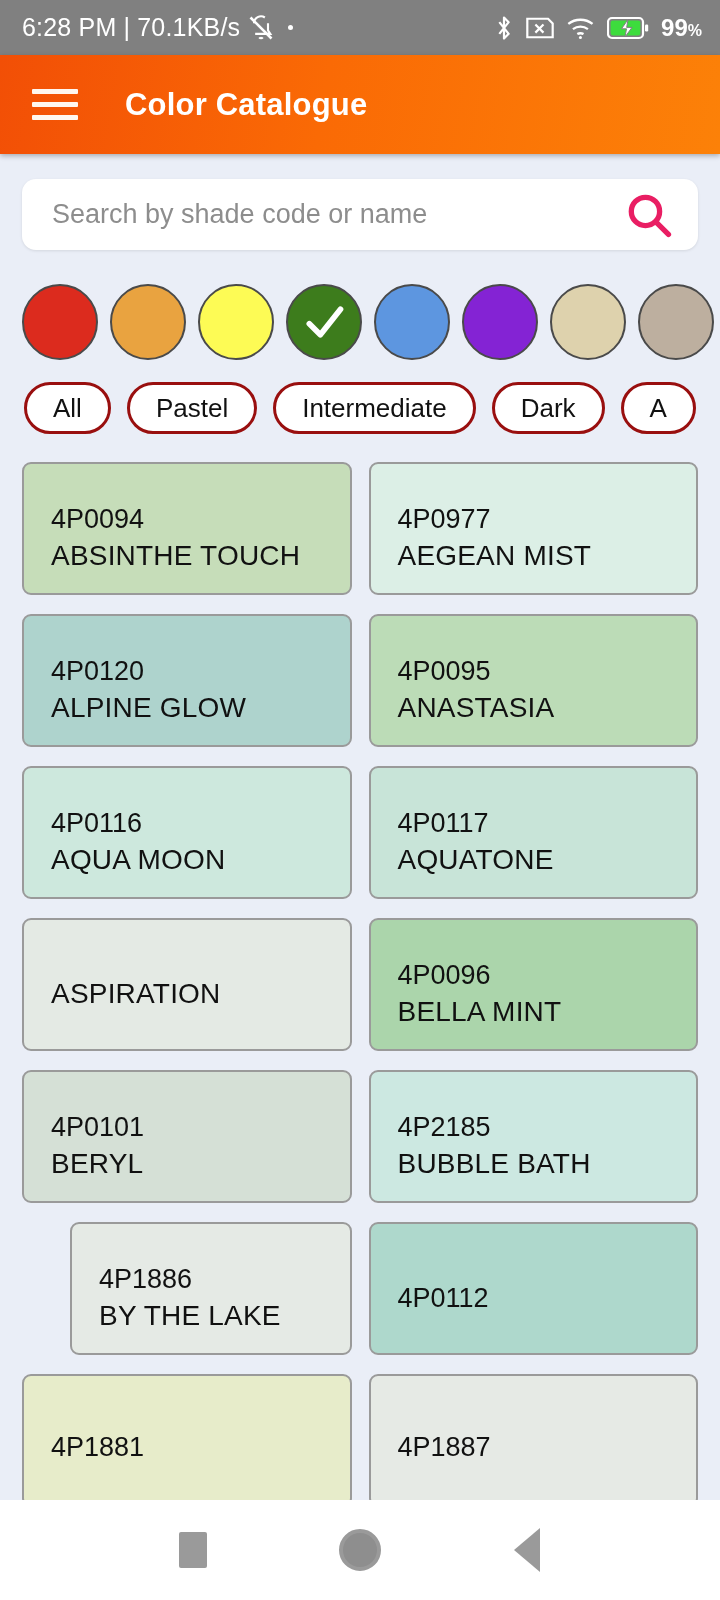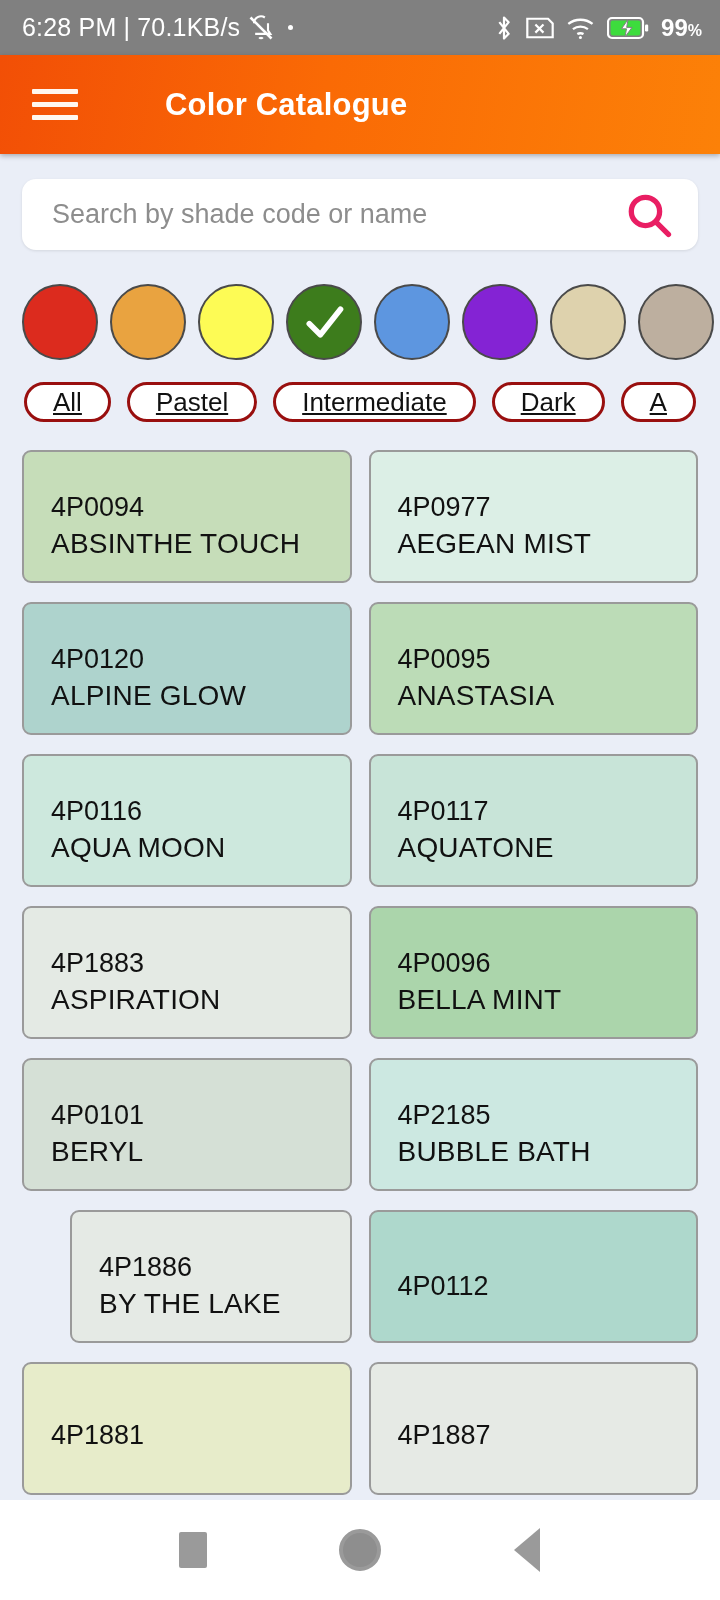--- a/index.html
+++ b/index.html
@@ -65,21 +65,20 @@
   
   .appbar {
     height: 99px;
     background: linear-gradient(100deg, #f24f06 0%, #fa6a05 45%, #fc8108 100%);
     display: flex;
     align-items: center;
     padding: 0 22px;
     flex: 0 0 auto;
     box-shadow: 0 2px 5px rgba(0,0,0,0.28);
     z-index: 5;
-    gap: 40px;
   }
   .hamburger {
     width: 46px;
     height: 40px;
     display: flex;
     flex-direction: column;
     justify-content: center;
     gap: 8px;
     margin-left: 10px;
     cursor: pointer;
@@ -161,28 +160,27 @@
     gap: 16px;
     padding: 22px 0 0 24px;
     overflow: hidden;
     white-space: nowrap;
   }
   .chip {
     flex: 0 0 auto;
     background: #ffffff;
     border: 3px solid #0f172a;
     border-radius: 26px;
-    height: 40px;
+    height: 52px;
     display: flex;
     align-items: center;
     padding: 0 26px;
     font-size: 26px;
     color: #111;
     cursor: pointer;
-    text-decoration: underline;
   }
 
   
   .grid-wrap {
     padding: 28px 22px 0 22px;
   }
   .grid {
     display: grid;
     grid-template-columns: 1fr 1fr;
     gap: 19px 17px;
@@ -361,21 +359,20 @@
           </div>
           <div class="card" style="background: rgb(205, 232, 221);">
             <div class="card-code">4P0116</div>
             <div class="card-name">AQUA MOON</div>
           </div>
           <div class="card" style="background: rgb(200, 228, 216);">
             <div class="card-code">4P0117</div>
             <div class="card-name">AQUATONE</div>
           </div>
           <div class="card" style="background: rgb(228, 234, 228);">
-            <div class="card-code">4P1883</div>
             <div class="card-name">ASPIRATION</div>
           </div>
           <div class="card" style="background: rgb(171, 213, 171);">
             <div class="card-code">4P0096</div>
             <div class="card-name">BELLA MINT</div>
           </div>
           <div class="card" style="background: rgb(213, 224, 214);">
             <div class="card-code">4P0101</div>
             <div class="card-name">BERYL</div>
           </div>

